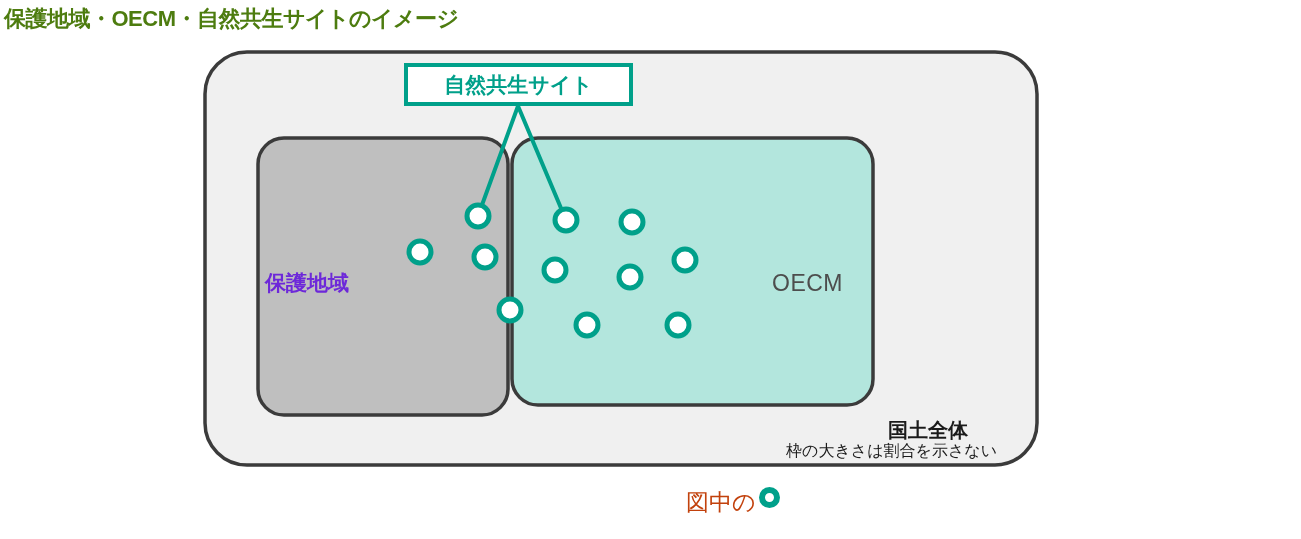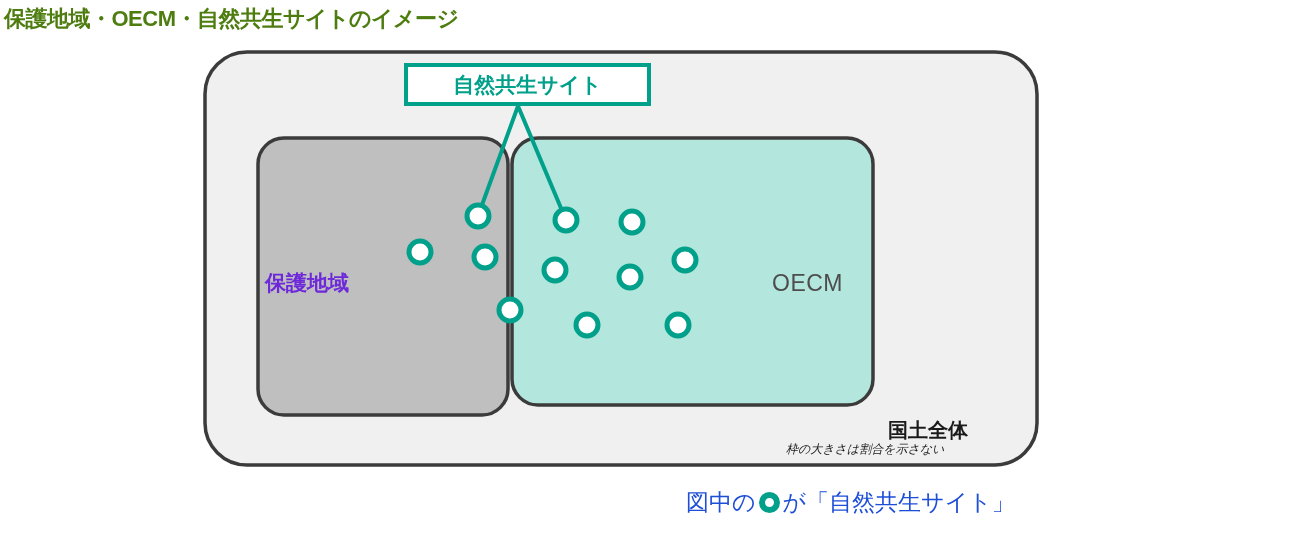--- a/index.html
+++ b/index.html
@@ -39,21 +39,21 @@
   
   .ovl {
     position: absolute;
     white-space: nowrap;
     pointer-events: none;
   }
 
   #label-shizen-kyosei {
     left: 404px;
     top: 63px;
-    width: 247px;
+    width: 229px;
     height: 43px;
     box-sizing: border-box;
     border: 4px solid #00a08a;
     background: #ffffff;
     display: flex;
     align-items: center;
     justify-content: center;
     font-size: 21px;
     font-weight: bold;
     color: #00a08a;
@@ -81,33 +81,31 @@
     left: 888px;
     top: 417px;
     font-size: 20px;
     font-weight: bold;
     color: #1a1a1a;
   }
 
   #label-note {
     left: 786px;
     top: 441px;
-    font-size: 12px;
+    font-size: 16px;
     color: #1a1a1a;
-    font-style: italic;
   }
 
   #caption {
     position: absolute;
     left: 686px;
     top: 487px;
     font-size: 23px;
-    color: #1d4ed8;
+    color: #c2410c;
     display: flex;
-    align-items: center;
     white-space: nowrap;
   }
   #caption .cap-ring {
     display: inline-block;
     width: 21px;
     height: 21px;
     border: 6px solid #00a08a;
     border-radius: 50%;
     box-sizing: border-box;
     margin: 0 3px;
@@ -153,14 +151,13 @@
 
 <div id="label-oecm" class="ovl">OECM</div>
 
 <div id="label-kokudo-zentai" class="ovl">国土全体</div>
 
 <div id="label-note" class="ovl">枠の大きさは割合を示さない</div>
 
 <div id="caption">
   <span>図中の</span>
   <span class="cap-ring"></span>
-  <span>が「自然共生サイト」</span>
 </div>
 
 </body></html>

